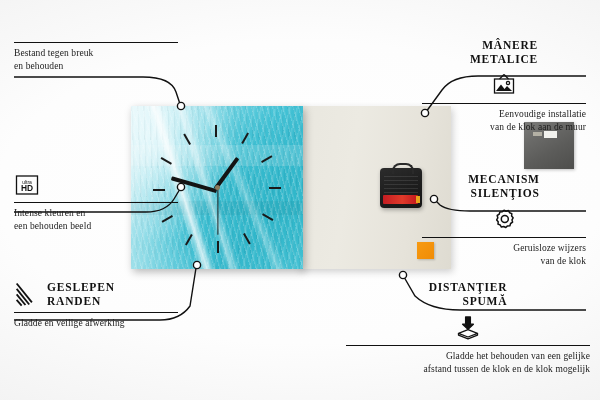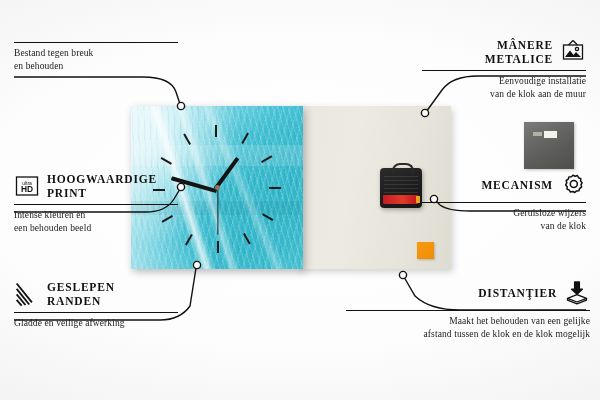--- a/index.html
+++ b/index.html
@@ -104,21 +104,21 @@
     background:repeating-linear-gradient(0deg,rgba(255,255,255,0.10) 0px,rgba(255,255,255,0.10) 1px,rgba(0,0,0,0) 1px,rgba(0,0,0,0) 4px);
   }
   .spacer{
     position:absolute;left:119px;top:136px;width:17px;height:17px;
     background:linear-gradient(135deg,#f79a12 0%,#f08c06 100%);
     box-shadow:1px 1px 2px rgba(0,0,0,0.2);
   }
   
   .feature{position:absolute;}
   .feature .head{display:flex;align-items:center;gap:7px;}
-  .feature.right .head{flex-direction:row;justify-content:flex-end;}
+  .feature.right .head{flex-direction:column;justify-content:flex-end;}
   .ficon{width:26px;height:26px;flex:0 0 26px;color:#111;}
   .ftitle{
     font-size:11.5px;font-weight:700;letter-spacing:0.8px;color:#111;
     line-height:1.22;text-transform:uppercase;
   }
   .fline{height:1.3px;background:#111;margin:4px 0 4px 0;}
   .fsub{font-size:9.5px;color:#1b1b1b;line-height:1.32;letter-spacing:0.1px;}
   .feature.right .ftitle,.feature.right .fsub{text-align:right;}
   svg.ficon{display:block;}
   .connectors{position:absolute;left:0;top:0;width:600px;height:400px;pointer-events:none;}
@@ -197,24 +197,20 @@
     </div>
   </div>
 
   <div class="feature left" style="left:14px;top:172px;width:164px;">
     <div class="head">
       <svg class="ficon" viewBox="0 0 26 26">
         <rect x="2.5" y="4" width="21" height="18" fill="none" stroke="#111" stroke-width="1.3"></rect>
         <text x="13" y="11.6" font-family="Liberation Sans, sans-serif" font-size="5" fill="#111" text-anchor="middle">ultra</text>
         <text x="13" y="19.4" font-family="Liberation Sans, sans-serif" font-size="8.4" font-weight="bold" fill="#111" text-anchor="middle">HD</text>
       </svg>
-      <div class="ftitle">
-        <div>HOOGWAARDIGE</div>
-        <div>PRINT</div>
-      </div>
     </div>
     <div class="fline"></div>
     <div class="fsub">
       <div>Intense kleuren en</div>
       <div>een behouden beeld</div>
     </div>
   </div>
 
   <div class="feature left" style="left:14px;top:280px;width:164px;">
     <div class="head">
@@ -253,44 +249,46 @@
     <div class="fsub">
       <div>Eenvoudige installatie</div>
       <div>van de klok aan de muur</div>
     </div>
   </div>
 
   <div class="feature right" style="right:14px;top:172px;width:164px;">
     <div class="head">
       <div class="ftitle">
         <div>MECANISM</div>
+        <div>SILENŢIOS</div>
       </div>
       <svg class="ficon" viewBox="0 0 26 26" fill="none" stroke="#111" stroke-width="1.5">
         <path d="M13 3.2 L15.1 4.2 L17.4 3.6 L18.6 5.7 L20.8 6.6 L20.6 9 L22.1 10.8 L21 12.9 L21.6 15.2 L19.6 16.5 L18.9 18.8 L16.5 18.9 L14.8 20.5 L12.7 19.5 L10.4 20.1 L9.2 18 L7 17.1 L7.2 14.7 L5.7 12.9 L6.8 10.8 L6.2 8.5 L8.2 7.2 L8.9 4.9 L11.3 4.8 Z" stroke-linejoin="round"></path>
         <circle cx="13.8" cy="11.9" r="3.5"></circle>
       </svg>
     </div>
     <div class="fline"></div>
     <div class="fsub">
       <div>Geruisloze wijzers</div>
       <div>van de klok</div>
     </div>
   </div>
 
   <div class="feature right" style="right:10px;top:280px;width:244px;">
     <div class="head">
       <div class="ftitle">
         <div>DISTANŢIER</div>
+        <div>SPUMĂ</div>
       </div>
       <svg class="ficon" viewBox="0 0 26 26" fill="none" stroke="#111" stroke-width="1.3" stroke-linejoin="round">
         <path d="M10.6 2 h4.8 v7.2 h3 L13 14.4 L7.6 9.2 h3 Z" fill="#111"></path>
         <path d="M13 14.6 L22.5 18.3 L13 22 L3.5 18.3 Z"></path>
         <path d="M3.5 18.3 v1.9 L13 23.9 L22.5 20.2 v-1.9"></path>
       </svg>
     </div>
     <div class="fline"></div>
     <div class="fsub">
-      <div>Maakt het behouden van een gelijke</div>
+      <div>Gladde het behouden van een gelijke</div>
       <div>afstand tussen de klok en de klok mogelijk</div>
     </div>
   </div>
 
 </div>
 
 </body></html>

